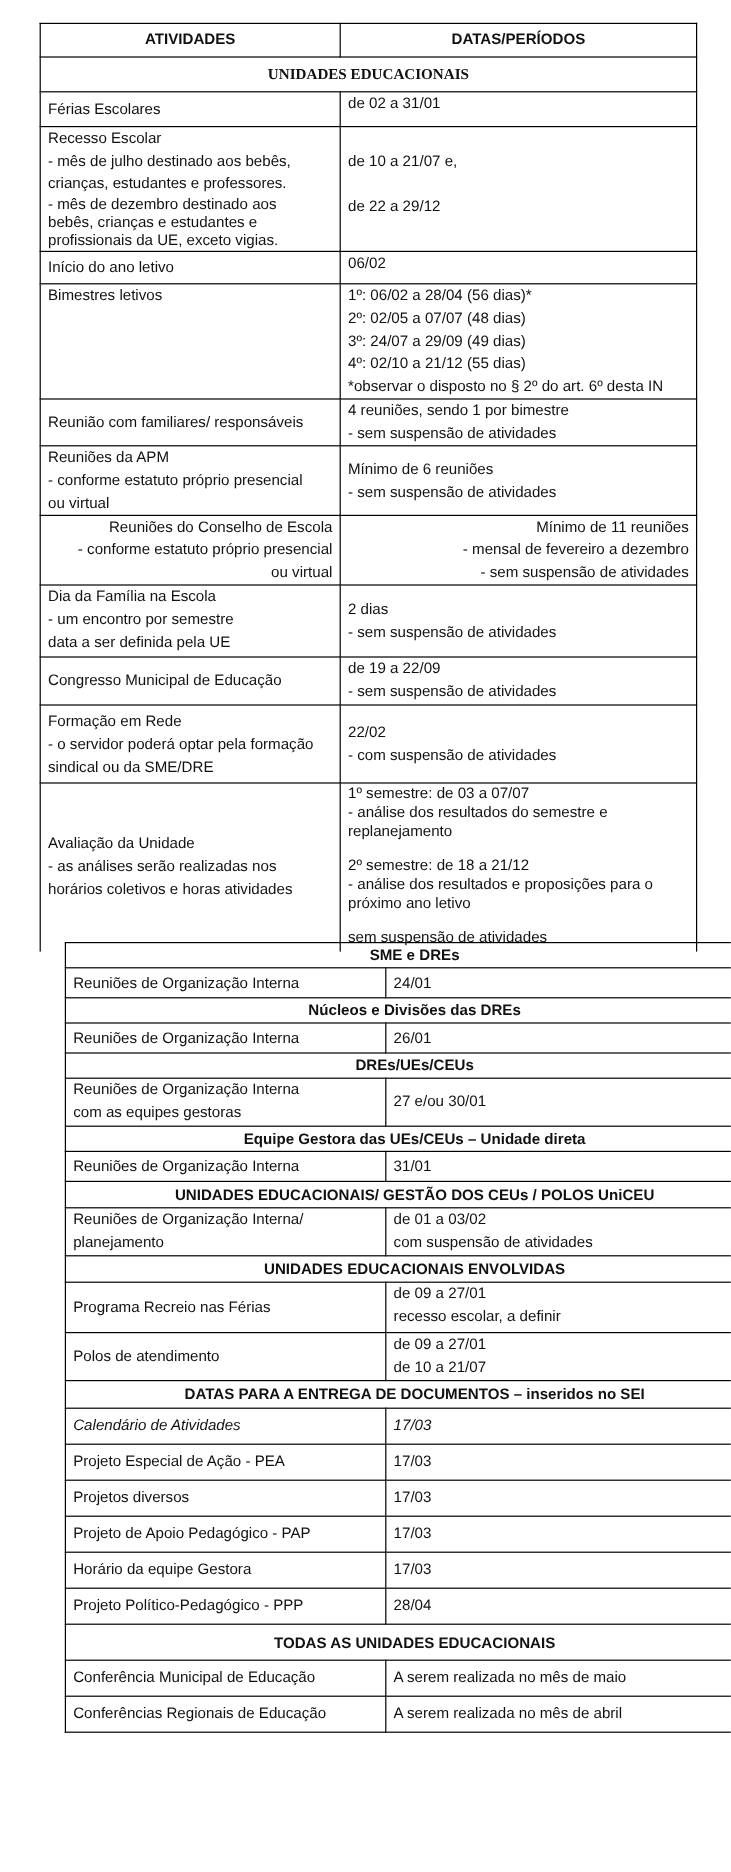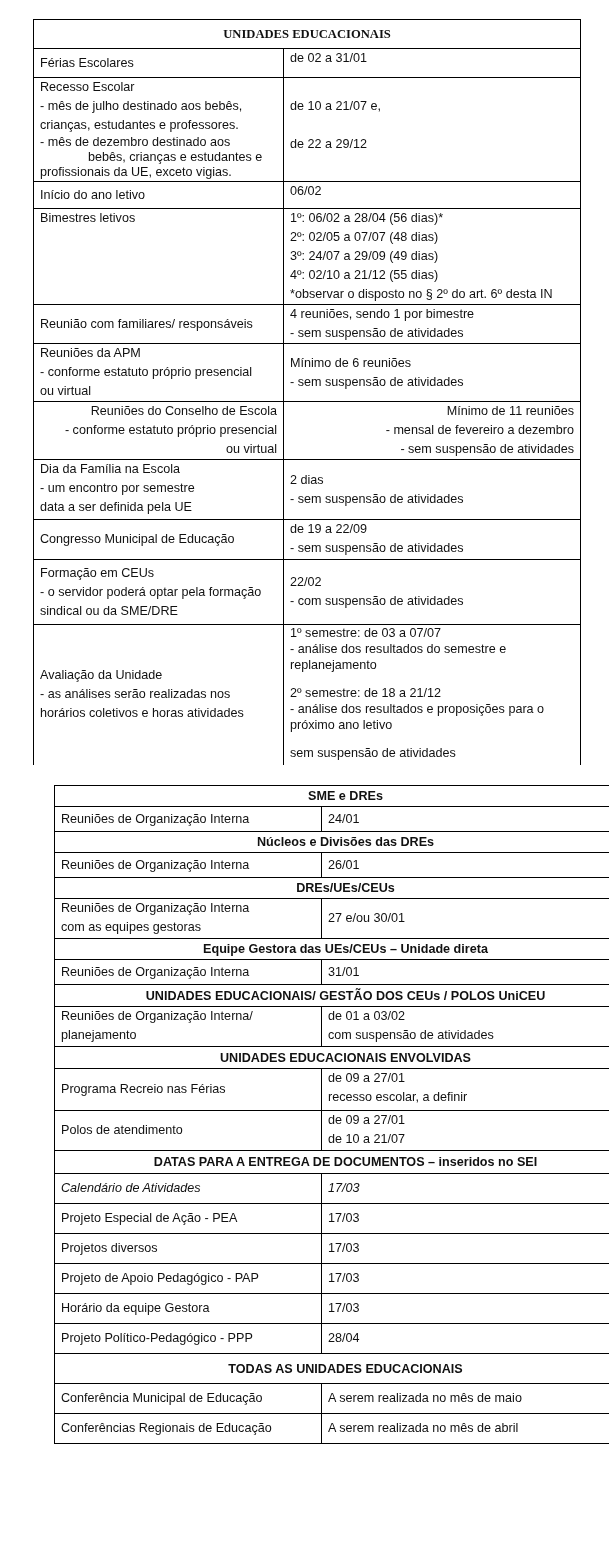--- a/index.html
+++ b/index.html
@@ -26,38 +26,42 @@
 </style>
 </head>
 <body>
 
 <table id="t1" class="tbl">
   <colgroup>
       <col class="a">
       <col class="b">
     </colgroup>
   <tbody id="t1body">
+    <tr style="height:28px">
+      <td class="c">ATIVIDADES</td>
+      <td class="c">DATAS/PERÍODOS</td>
+    </tr>
   <tr style="height: 29px; font-family: Liberation Serif, serif;">
         <td colspan="2" class="c">UNIDADES EDUCACIONAIS</td>
       </tr>
       <tr style="height: 29px;">
         <td class="m">
           <span class="line">Férias Escolares</span>
         </td>
         <td>
           <span class="line">de 02 a 31/01</span>
         </td>
       </tr>
       <tr style="height: 104px;">
         <td>
           <span class="line">Recesso Escolar</span>
           <span class="line">- mês de julho destinado aos bebês,</span>
           <span class="line">crianças, estudantes e professores.</span>
           <span class="line" style="line-height: 15px;">- mês de dezembro destinado aos</span>
-          <span class="line" style="line-height: 15px; margin-left: 48px;">bebês, crianças e estudantes e</span>
+          <span class="line" style="line-height: 15px;">bebês, crianças e estudantes e</span>
           <span class="line" style="line-height: 15px;">profissionais da UE, exceto vigias.</span>
         </td>
         <td>
           <span class="line" style="margin-top: 19px;">de 10 a 21/07 e,</span>
           <span class="line" style="margin-top: 19px;">de 22 a 29/12</span>
         </td>
       </tr>
       <tr style="height: 27px;">
         <td class="m">
           <span class="line">Início do ano letivo</span>
@@ -125,21 +129,21 @@
         <td class="m">
           <span class="line">Congresso Municipal de Educação</span>
         </td>
         <td>
           <span class="line">de 19 a 22/09</span>
           <span class="line">- sem suspensão de atividades</span>
         </td>
       </tr>
       <tr style="height: 65px;">
         <td class="m">
-          <span class="line">Formação em CEUs</span>
+          <span class="line">Formação em Rede</span>
           <span class="line">- o servidor poderá optar pela formação</span>
           <span class="line">sindical ou da SME/DRE</span>
         </td>
         <td class="m">
           <span class="line">22/02</span>
           <span class="line">- com suspensão de atividades</span>
         </td>
       </tr>
       <tr class="last" style="height: 140px;">
         <td class="m">

